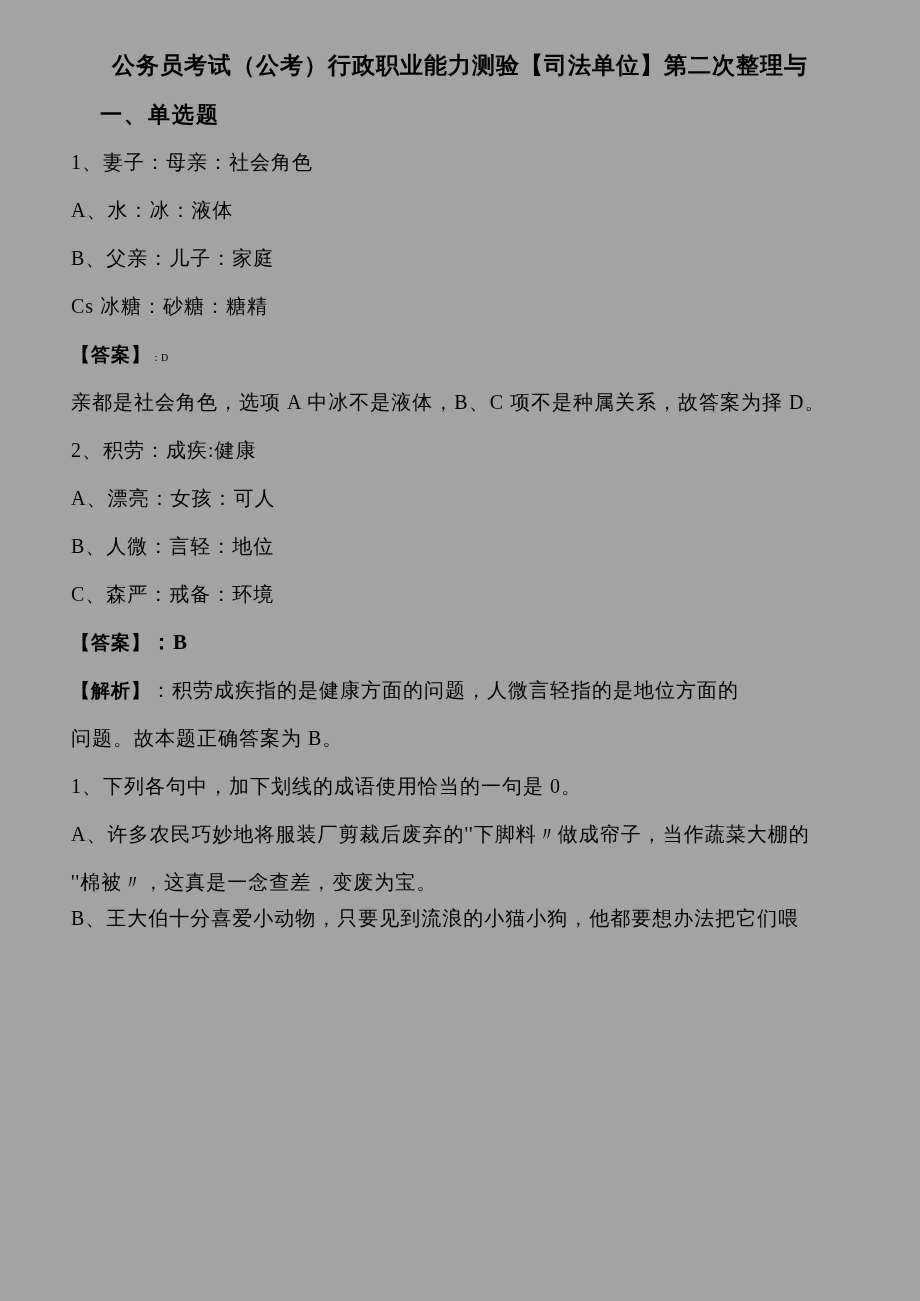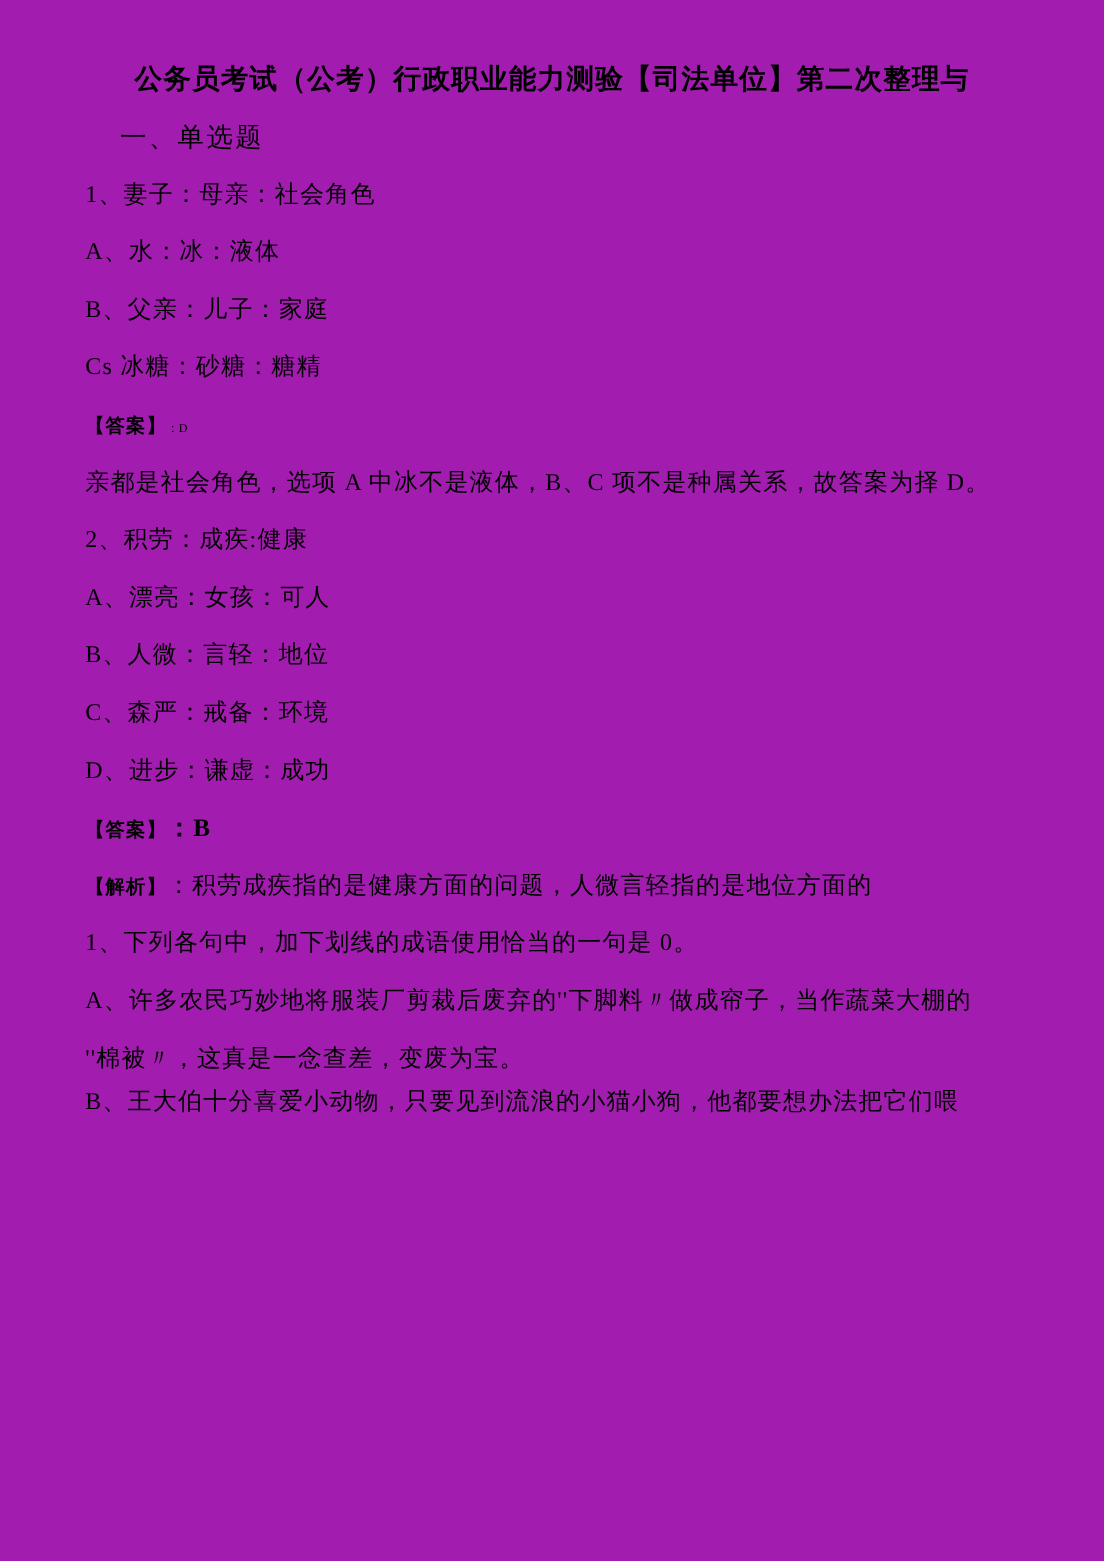--- a/index.html
+++ b/index.html
@@ -1,60 +1,60 @@
 <!DOCTYPE html>
 <html><head>
 <meta charset="utf-8">
 <style>
   html,body{margin:0;padding:0;background:#ffffff;}
   .page{
     position:relative;
     width:920px;
     height:1301px;
-    background:#a21caf;
+    background:#a3a3a3;
     overflow:hidden;
     color:#000;
     font-family:"Liberation Serif","DejaVu Serif",serif;
   }
   .doc-title{
     margin:0;
     padding-top:40px;
     text-align:center;
     font-family:"Liberation Sans","DejaVu Sans",sans-serif;
     font-weight:bold;
     font-size:23px;
     line-height:50px;
     letter-spacing:1px;
   }
   .title-line{display:block;}
   .section-heading{
     margin-top:8px;
     padding-left:100px;
     font-family:"Liberation Sans","DejaVu Sans",sans-serif;
-    font-weight:normal;
+    font-weight:bold;
     font-size:22px;
     line-height:34px;
     letter-spacing:2px;
   }
   .body-lines{margin-top:6px;}
   .line{
     margin:0;
     padding-left:71px;
     font-size:20px;
     line-height:48px;
     height:48px;
     white-space:nowrap;
     letter-spacing:1px;
   }
   .indent{}
   .tight{margin-top:-12px;}
   .answer-label,.analysis-label{
     font-family:Liberation Serif, serif;
     font-weight:bold;
-    font-size:16px;
+    font-size:19px;
   }
   .answer-value-small{
     font-size:10px;
     letter-spacing:0;
   }
   .answer-value-bold{
     font-weight:bold;
     font-size:21px;
   }
 </style>
@@ -77,27 +77,27 @@
     <div class="line indent">Cs 冰糖：砂糖：糖精</div>
     <div class="line indent">
       <span class="answer-label">【答案】</span><span class="answer-value-small">：D</span>
     </div>
     <div class="line">亲都是社会角色，选项 A 中冰不是液体，B、C 项不是种属关系，故答案为择 D。</div>
 
     <div class="line indent">2、积劳：成疾:健康</div>
     <div class="line indent">A、漂亮：女孩：可人</div>
     <div class="line indent">B、人微：言轻：地位</div>
     <div class="line indent">C、森严：戒备：环境</div>
-    <div class="line indent">D、进步：谦虚：成功</div>
     <div class="line indent">
       <span class="answer-label">【答案】</span><span class="answer-value-bold">：B</span>
     </div>
     <div class="line indent">
       <span class="analysis-label">【解析】</span><span>：积劳成疾指的是健康方面的问题，人微言轻指的是地位方面的</span>
     </div>
+    <div class="line">问题。故本题正确答案为 B。</div>
 
     <div class="line indent">1、下列各句中，加下划线的成语使用恰当的一句是 0。</div>
     <div class="line indent">A、许多农民巧妙地将服装厂剪裁后废弃的''下脚料〃做成帘子，当作蔬菜大棚的</div>
     <div class="line">''棉被〃，这真是一念查差，变废为宝。</div>
     <div class="line indent tight">B、王大伯十分喜爱小动物，只要见到流浪的小猫小狗，他都要想办法把它们喂</div>
 
   </div>
 </div>
 
 </body></html>

